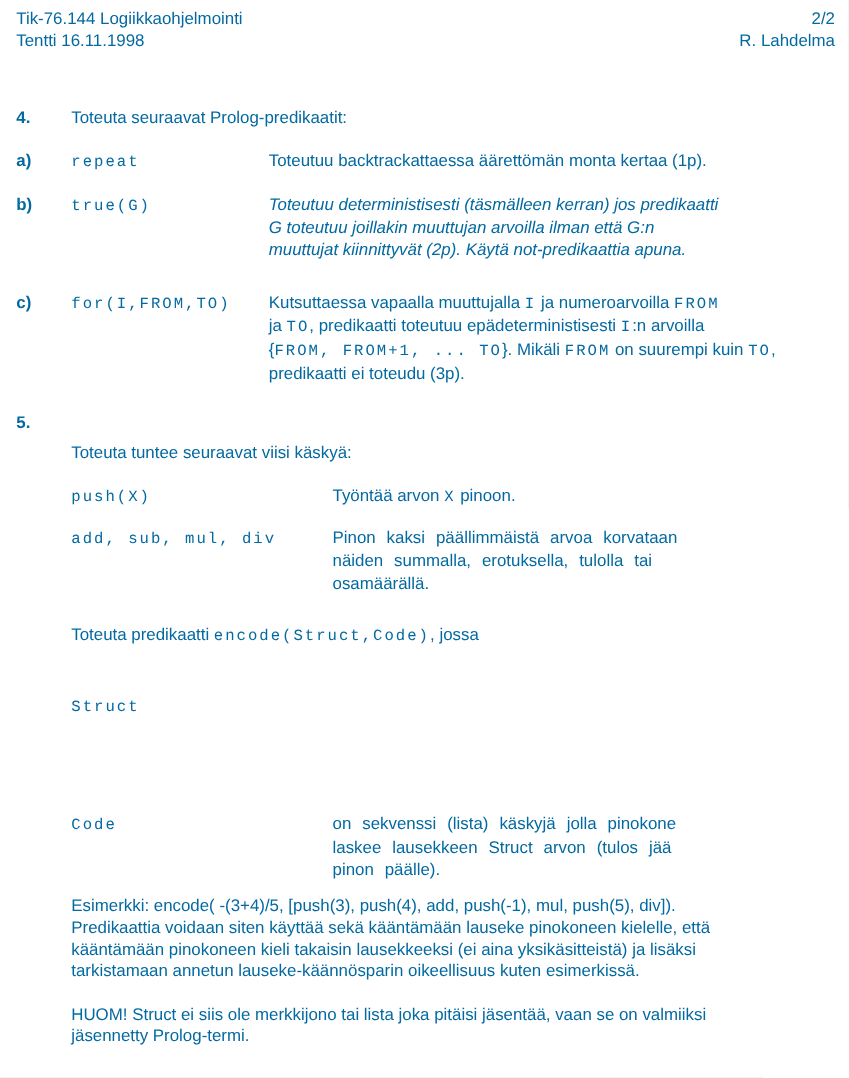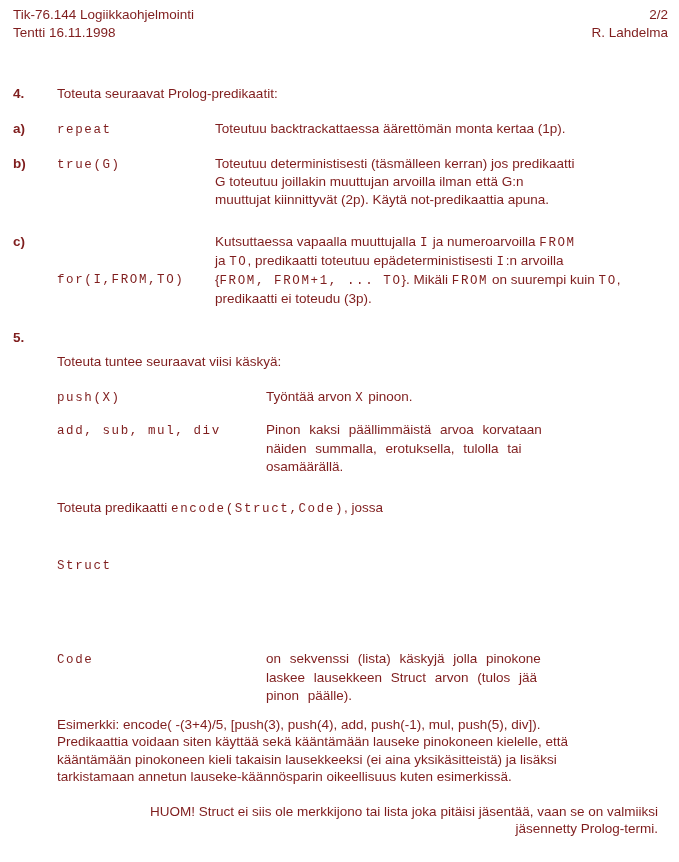--- a/index.html
+++ b/index.html
@@ -1,21 +1,21 @@
 <!DOCTYPE html>
 <html><head>
 <meta charset="utf-8">
 <style>
   html,body { margin:0; padding:0; background:#e8e8e8; }
   .page {
     position:relative;
     width:679px; height:862px;
     margin:0 auto;
     background:#ffffff;
-    color:#7f1d1d;
+    color:#0369a1;
     font-family:"Liberation Sans", sans-serif;
     font-size:13.5px;
     line-height:18px;
     overflow:hidden;
   }
   .abs { position:absolute; }
   .bold { font-weight:bold; }
   .right { text-align:right; }
   .mono {
     font-family:"Liberation Mono","DejaVu Sans Mono",monospace;
@@ -46,39 +46,39 @@
 
   <div class="abs bold" style="left:13px; top:85px;">4.</div>
   <div class="abs" style="left:57px; top:85px;">Toteuta seuraavat Prolog-predikaatit:</div>
 
   <div class="abs bold" style="left:13px; top:120px;">a)</div>
   <div class="abs mono term" style="left:57px; top:121px;">repeat</div>
   <div class="abs desc" style="left:215px; top:120px;"><span>Toteutuu backtrackattaessa äärettömän monta kertaa (1p).</span></div>
 
   <div class="abs bold" style="left:13px; top:155px;">b)</div>
   <div class="abs mono term" style="left:57px; top:156px;">true(G)</div>
-  <div class="abs desc" style="left:215px; top:155px;"><span>Toteutuu deterministisesti (täsmälleen kerran) jos predikaatti</span><br><span>G toteutuu joillakin muuttujan arvoilla ilman että G:n</span><br><span>muuttujat kiinnittyvät (2p). Käytä not-predikaattia apuna.</span></div>
+  <div class="abs desc" style="left:215px; top:155px;font-style:italic;"><span>Toteutuu deterministisesti (täsmälleen kerran) jos predikaatti</span><br><span>G toteutuu joillakin muuttujan arvoilla ilman että G:n</span><br><span>muuttujat kiinnittyvät (2p). Käytä not-predikaattia apuna.</span></div>
 
   <div class="abs bold" style="left:13px; top:233px;">c)</div>
-  <div class="abs mono term" style="left:57px; top:234px;margin-top:37px;">for(I,FROM,TO)</div>
+  <div class="abs mono term" style="left:57px; top:234px;">for(I,FROM,TO)</div>
   <div class="abs desc" style="left:215px; top:233px;"><span>Kutsuttaessa vapaalla muuttujalla </span><span class="mono">I</span><span> ja numeroarvoilla </span><span class="mono">FROM</span><br><span>ja </span><span class="mono">TO</span><span>, predikaatti toteutuu epädeterministisesti </span><span class="mono">I</span><span>:n arvoilla</span><br><span>{</span><span class="mono">FROM, FROM+1, ... TO</span><span>}. Mikäli </span><span class="mono">FROM</span><span> on suurempi kuin </span><span class="mono">TO</span><span>,</span><br><span>predikaatti ei toteudu (3p).</span></div>
 
   <div class="abs bold" style="left:13px; top:329px;">5.</div>
   <div class="abs" style="left:57px; top:353px;">Toteuta tuntee seuraavat viisi käskyä:</div>
 
   <div class="abs mono term" style="left:57px; top:389px;">push(X)</div>
   <div class="abs mono term" style="left:57px; top:422px;">add, sub, mul, div</div>
 
   <div class="abs desc5" style="left:266px; top:388px;"><span>Työntää arvon </span><span class="mono">X</span><span> pinoon.</span></div>
   <div class="abs desc5 just lh18" style="left:266px; top:421px;"><span>Pinon kaksi päällimmäistä arvoa korvataan</span><br><span>näiden summalla, erotuksella, tulolla tai</span><br><span>osamäärällä.</span></div>
 
   <div class="abs" style="left:57px; top:499px;"><span>Toteuta predikaatti </span><span class="mono">encode(Struct,Code)</span><span>, jossa</span></div>
 
   <div class="abs mono term" style="left:57px; top:557px;">Struct</div>
 
   <div class="abs mono term" style="left:57px; top:651px;">Code</div>
   <div class="abs desc5 just lh18" style="left:266px; top:650px;"><span>on sekvenssi (lista) käskyjä jolla pinokone</span><br><span>laskee lausekkeen Struct arvon (tulos jää</span><br><span>pinon päälle).</span></div>
 
   <div class="abs para" style="left:57px; top:716px;"><span>Esimerkki: encode( -(3+4)/5, [push(3), push(4), add, push(-1), mul, push(5), div]).</span><br><span>Predikaattia voidaan siten käyttää sekä kääntämään lauseke pinokoneen kielelle, että</span><br><span>kääntämään pinokoneen kieli takaisin lausekkeeksi (ei aina yksikäsitteistä) ja lisäksi</span><br><span>tarkistamaan annetun lauseke-käännösparin oikeellisuus kuten esimerkissä.</span></div>
 
-  <div class="abs para" style="left:57px; top:803px;text-align:right;"><span>HUOM! Struct ei siis ole merkkijono tai lista joka pitäisi jäsentää, vaan se on valmiiksi</span><br><span>jäsennetty Prolog-termi.</span></div>
+  <div class="abs para" style="left:57px; top:803px;"><span>HUOM! Struct ei siis ole merkkijono tai lista joka pitäisi jäsentää, vaan se on valmiiksi</span><br><span>jäsennetty Prolog-termi.</span></div>
 
 </div>
 
 </body></html>

